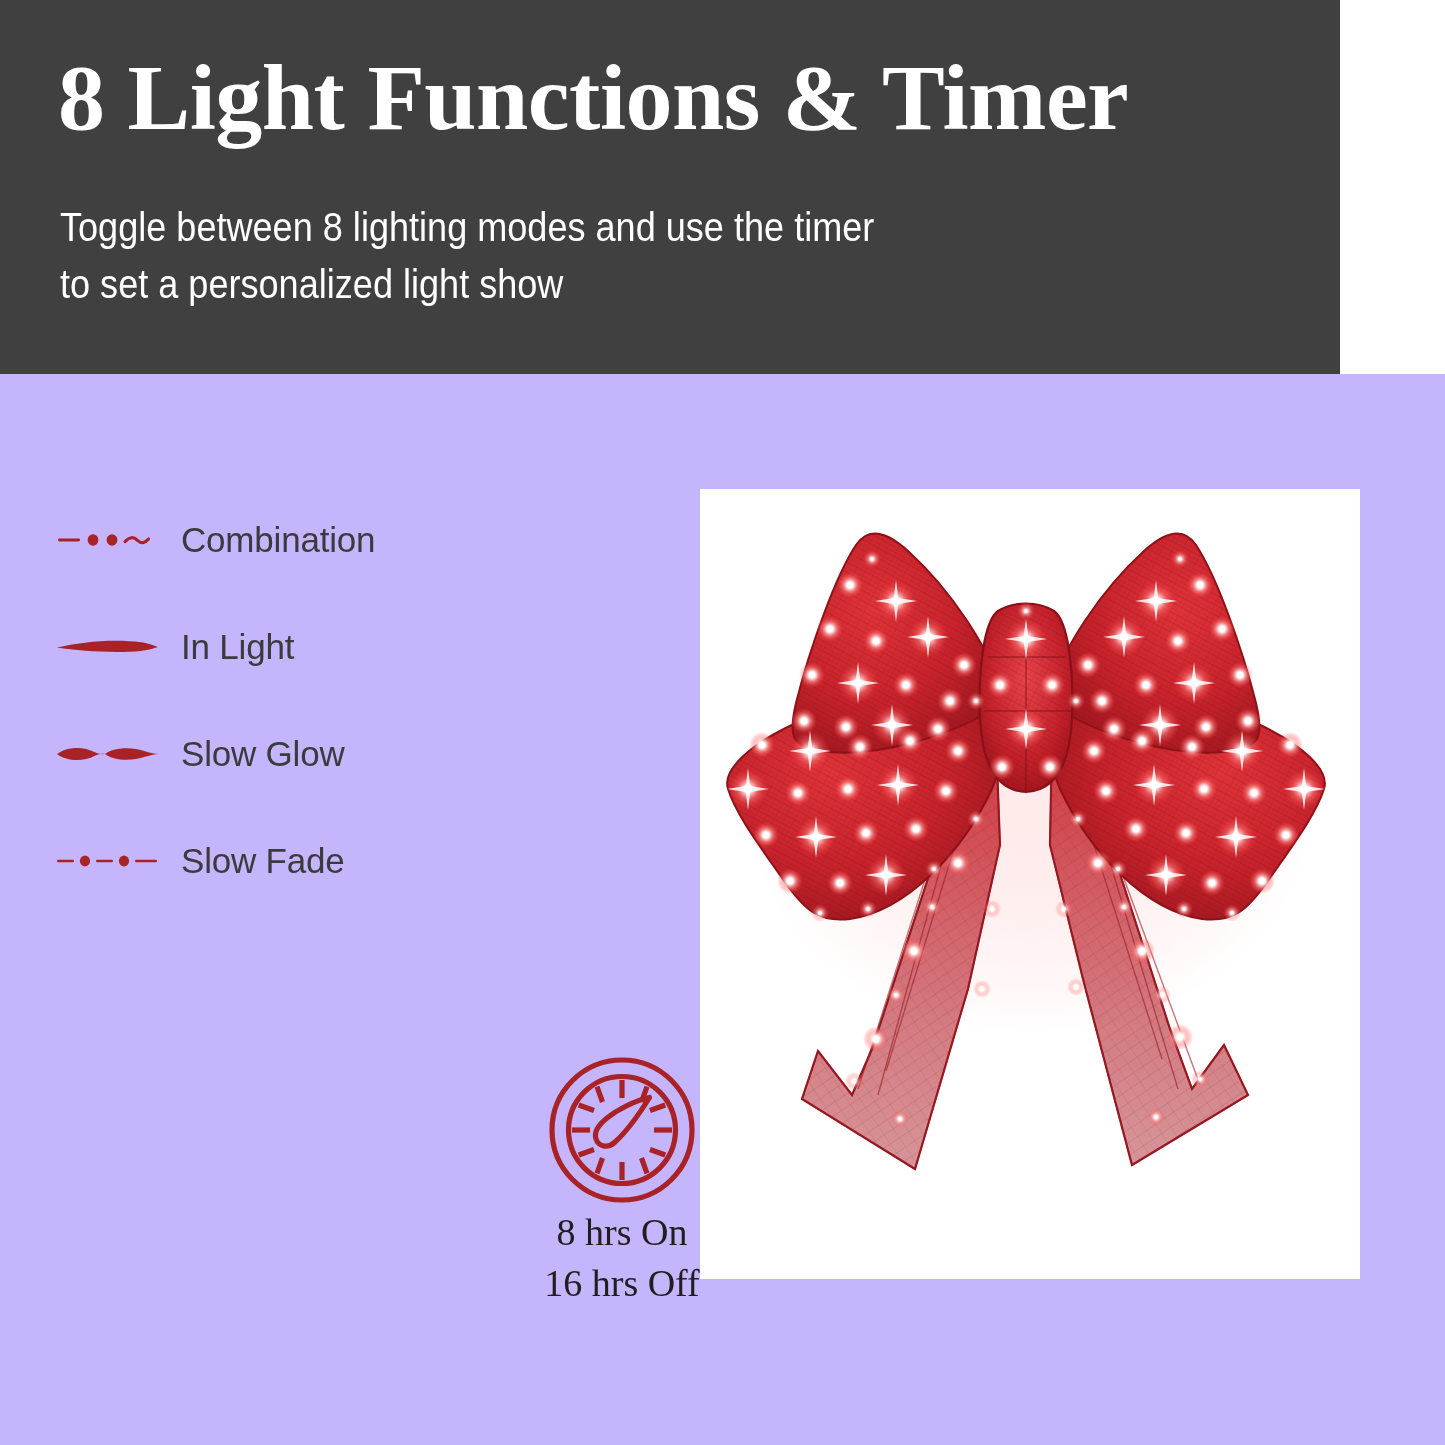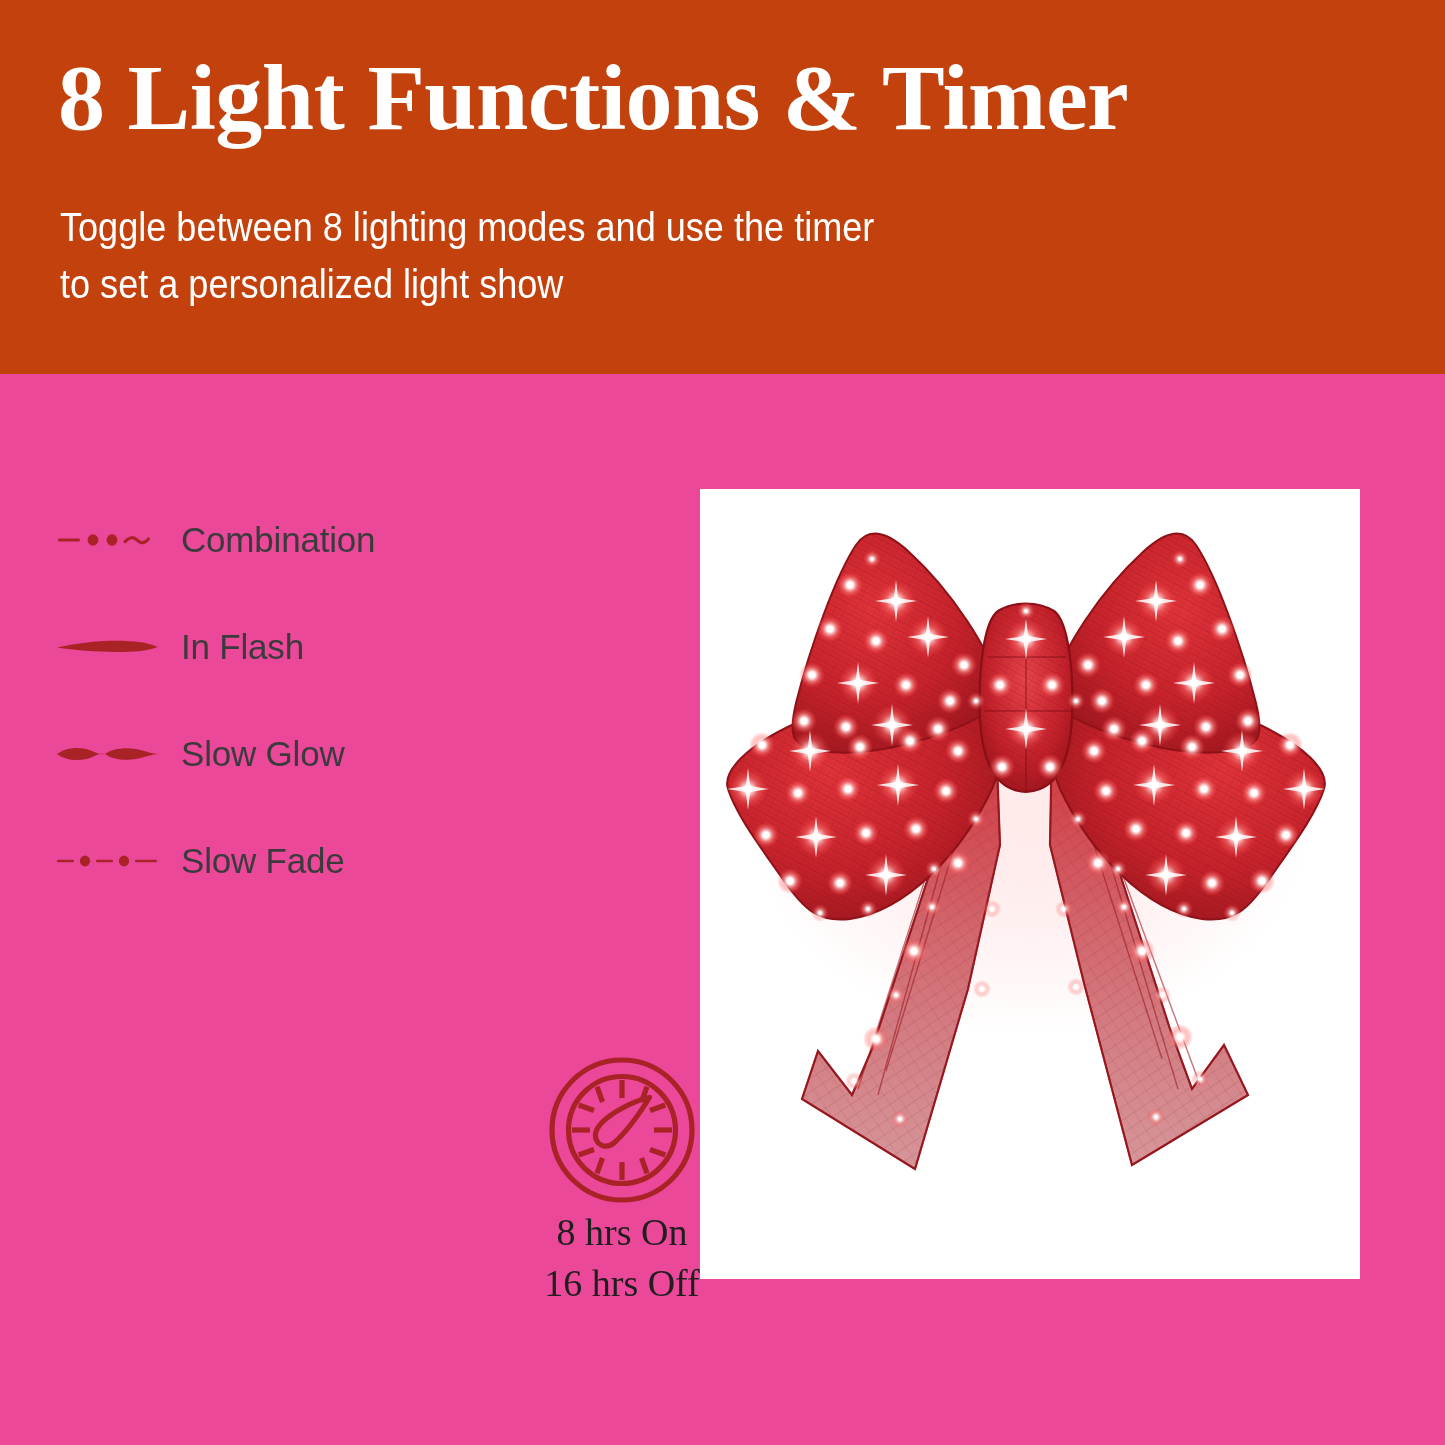--- a/index.html
+++ b/index.html
@@ -7,22 +7,22 @@
   body{
     width:1445px;height:1445px;
     background:#ffffff;
     font-family:"Liberation Sans", sans-serif;
     overflow:hidden;
     position:relative;
   }
 
   
   #header{
-    position:absolute;left:0;top:0;width:1445px;height:374px;
-    background:#c2410c;
+    position:absolute;left:0;top:0;width:1340px;height:374px;
+    background:#404040;
     box-sizing:border-box;
     padding:12px;
   }
   #header-title{
     position:absolute;left:58px;top:50px;
     font-family:"Liberation Serif", serif;
     font-size:94px;
     font-weight:700;
     line-height:1.02;
     color:#ffffff;
@@ -37,21 +37,21 @@
     line-height:1.38;
     color:#ffffff;
     transform:scaleX(0.88);
     transform-origin:left top;
     white-space:pre-line;
   }
 
   
   #stage{
     position:absolute;left:0;top:374px;width:1445px;height:1071px;
-    background:#ec4899;
+    background:#c4b5fd;
   }
 
   
   #legend{
     position:absolute;left:55px;top:112px;
     width:470px;
   }
   .legend-row{
     position:relative;
     height:107px;
@@ -116,21 +116,21 @@
         <ellipse cx="57" cy="20" rx="5.4" ry="5.8" fill="#A82226"></ellipse>
         <path d="M70 21.6 q6.5 -7.2 12.5 -1.2 q5.5 5.2 11 -1.4" fill="none" stroke="#A82226" stroke-width="3.1" stroke-linecap="round"></path>
       </svg>
       <span class="legend-label">Combination</span>
     </div>
 
     <div class="legend-row">
       <svg class="legend-glyph" viewBox="0 0 105 40">
         <path d="M2 20.6 C26 14.5, 60 11.6, 86 15.2 C92 16.0, 99 18.4, 103 20.0 C99 21.4, 92 23.2, 86 23.9 C60 26.4, 26 24.2, 2 20.6 Z" fill="#A82226"></path>
       </svg>
-      <span class="legend-label">In Flash</span>
+      <span class="legend-label">In Light</span>
     </div>
 
 
     <div class="legend-row">
       <svg class="legend-glyph" viewBox="0 0 105 40">
         <path d="M2 20 C12 12.4, 28 12.0, 40 18.2 C44 20.0, 47 20.4, 50 20.0 C47 19.6, 44 20.0, 40 21.8 C28 28.0, 12 27.6, 2 20 Z" fill="#A82226"></path>
         <path d="M50 20 C58 13.6, 76 12.2, 90 17.2 C96 19.0, 100 19.8, 103 20.0 C100 20.2, 96 21.0, 90 22.8 C76 27.8, 58 26.4, 50 20 Z" fill="#A82226"></path>
       </svg>
       <span class="legend-label">Slow Glow</span>
     </div>

